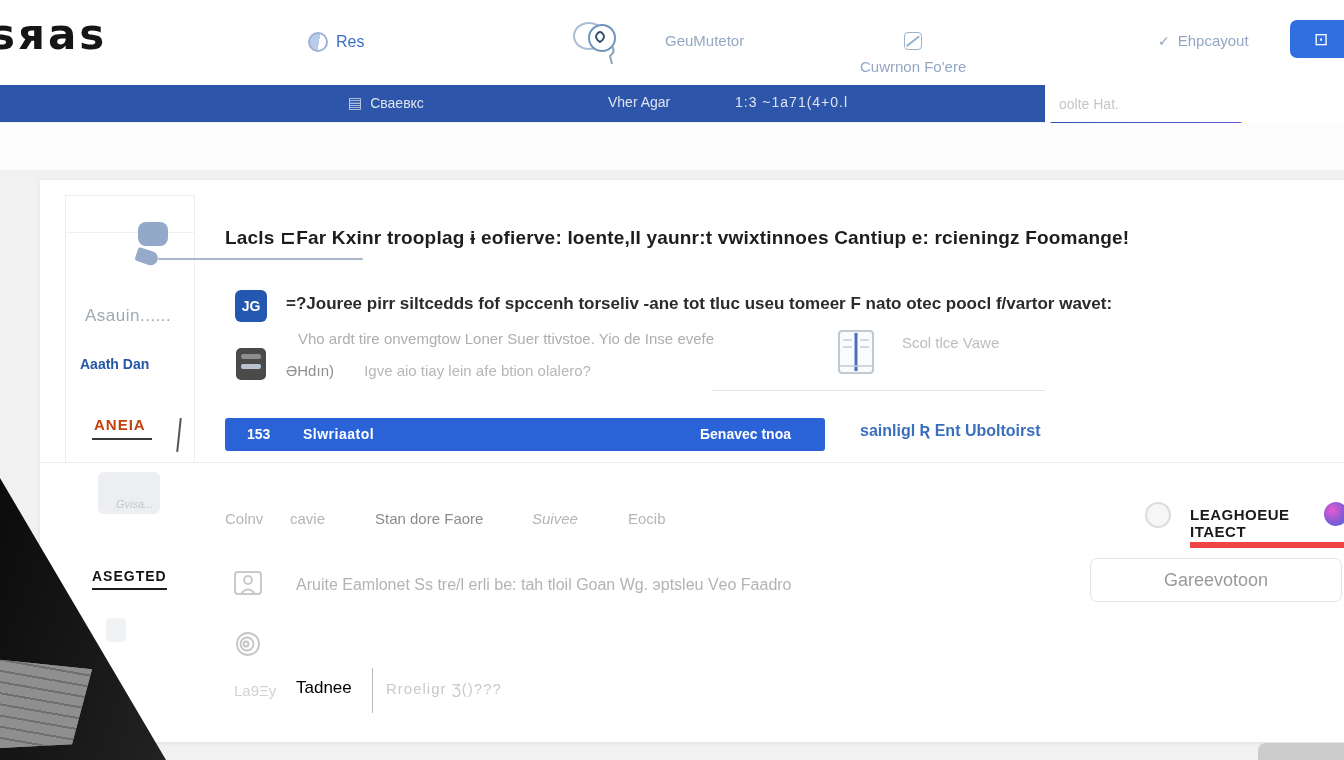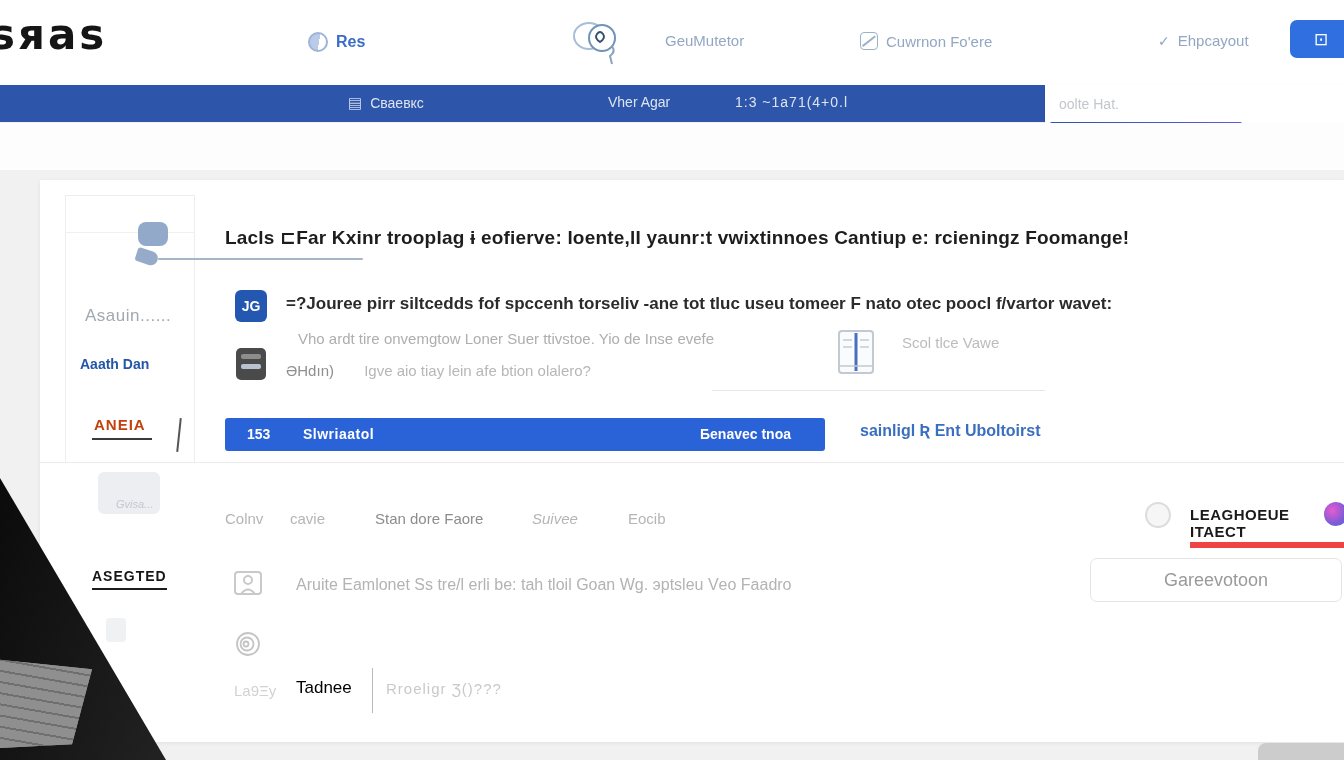--- a/index.html
+++ b/index.html
@@ -5,26 +5,26 @@
   * { margin:0; padding:0; box-sizing:border-box; }
   body { background:#e9e9ea; font-family:"Liberation Sans","DejaVu Sans",sans-serif; }
   .page { position:relative; width:1344px; height:760px; background:#f1f1f2; overflow:hidden; }
 
   
   .header { position:absolute; top:0; left:0; width:1344px; height:85px; background:#ffffff; }
   .logo { position:absolute; left:-10px; top:10px; font-size:42px; font-weight:800; color:#151515;
           font-family:"DejaVu Sans",sans-serif; letter-spacing:3px; }
   .hdr-item { position:absolute; top:32px; display:flex; align-items:center; gap:8px;
               font-size:15px; color:#93a7c4; }
-  .hdr-res { left:308px; color:#3b6cc7; font-weight:700; font-size:16px; }
+  .hdr-res { left:308px; color:#3b6cc7; font-weight:400; font-size:16px; }
   .res-circle { width:20px; height:20px; border-radius:50%; border:2px solid #9db4d8;
                 background:linear-gradient(100deg,#b9cbe8 55%,#ffffff 55%); }
   .scribble { position:absolute; left:572px; top:14px; }
   .hdr-comm { left:665px; }
-  .hdr-folder { left:860px; }
+  .hdr-folder { left:860px;flex-direction:column; }
   .folder-ic { width:18px; height:18px; border:1.6px solid #9ab3c9; border-radius:4px; position:relative; }
   .folder-ic::after { content:""; position:absolute; left:2px; bottom:2px; width:16px; height:1.6px;
                       background:#9ab3c9; transform:rotate(-38deg); transform-origin:left bottom; }
   .hdr-layout { left:1158px; }
   .check-glyph { color:#8fa6c0; font-size:14px; }
   .hdr-btn { position:absolute; left:1290px; top:20px; width:62px; height:38px; border:none;
              background:#2f6fe0; border-radius:7px; color:#fff; font-size:17px; cursor:pointer; }
 
   
   .navbar { position:absolute; top:85px; left:0; width:1344px; height:37px; background:#2d55a9; }

